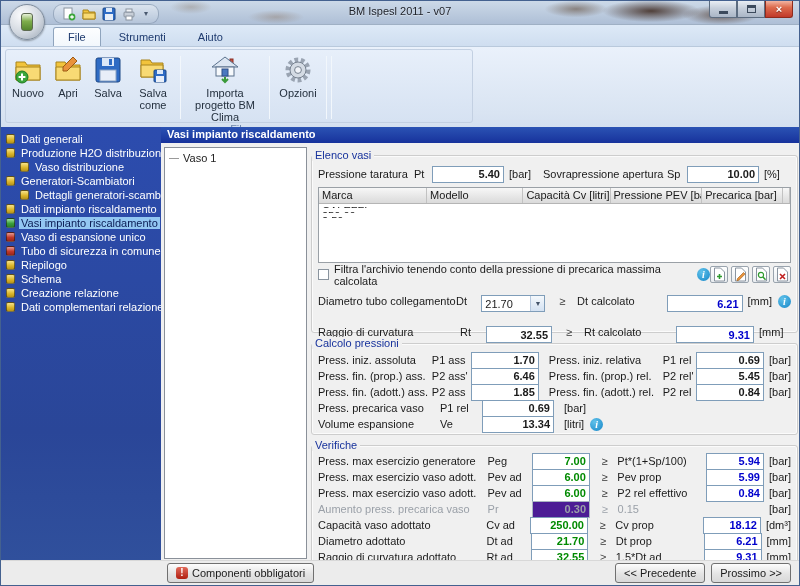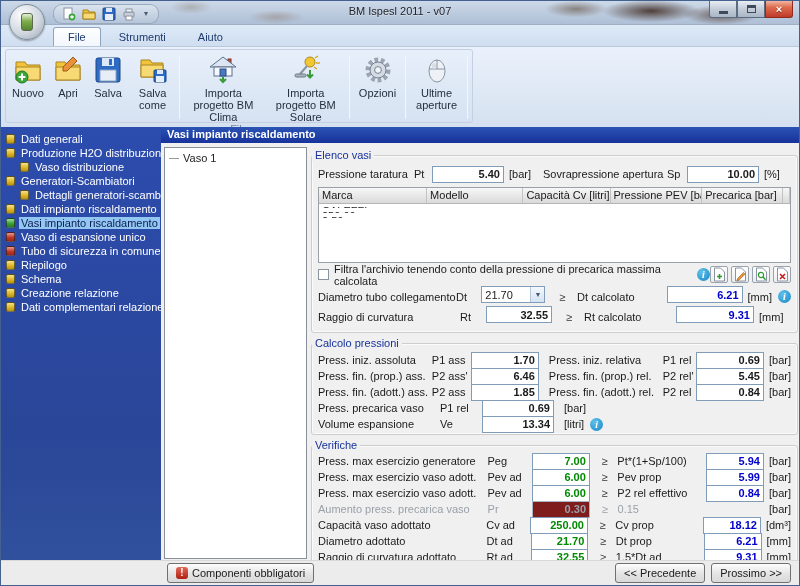--- a/index.html
+++ b/index.html
@@ -94,41 +94,41 @@
 
   .gbox { position:relative; border:1px solid #cdcdcd; border-radius:3px;
     box-shadow:inset 0 0 0 1px #fbfbfb; padding:4px 6px; }
   .gtitle { position:absolute; top:-7px; left:0; background:#f0f0f0; padding:0 3px; color:#17329c; }
 
   
   .fld { background:#fff; border:1px solid #7f9db9; height:17px; display:flex; align-items:center;
     justify-content:flex-end; padding:0 3px; font-weight:bold; }
   .fld.blue { color:#0000cc; }
   .fld.green { color:#008a00; }
-  .fld.gray { color:#9aa0a8; border-color:#aab6c2; background:#7f1d1d; }
+  .fld.gray { color:#9aa0a8; border-color:#aab6c2; background:#4c1d95; }
   .unit { margin-left:5px; white-space:nowrap; }
   .geq { width:14px; text-align:center; color:#333; }
   .info-icon { width:13px; height:13px; border-radius:50%; background:radial-gradient(circle at 35% 30%, #5fc1ea, #1787c8);
     color:#fff; font-family:"Liberation Serif",serif; font-style:italic; font-weight:bold; font-size:10px;
     display:flex; align-items:center; justify-content:center; margin-left:6px; flex:0 0 auto; }
 
   
   .ptsp-row { display:flex; align-items:center; height:18px; margin-top:5px; }
   .vtable { margin-top:4px; border:1px solid #9aa0a6; background:#fff; height:76px; }
   .vtable-head { display:flex; height:16px; background:linear-gradient(#f7f7f7, #dadada); border-bottom:1px solid #b5b5b5; }
   .hcell { border-right:1px solid #c2c2c2; padding:1px 3px 0 3px; white-space:nowrap; overflow:hidden; }
   .vtable-row { display:flex; height:14px; padding-top:1px;flex-direction:column; }
   .bcell { padding:0 3px; white-space:nowrap; overflow:hidden; }
   .c0{width:118px;} .c1{width:105px;} .c2{width:95px;} .c3{width:100px;} .c4{width:88px;} .c5{flex:1;}
   .filter-row { display:flex; align-items:center; height:17px; margin-top:3px; }
   .checkbox { width:11px; height:11px; border:1px solid #8a949e; background:#fff; margin-right:5px; flex:0 0 auto; }
   .arch-btns { margin-left:auto; display:flex; gap:3px; }
   .abtn { width:18px; height:17px; border:1px solid #9aa4ae; border-radius:2px;
     background:linear-gradient(#ffffff,#e8ecf0); display:flex; align-items:center; justify-content:center; }
-  .dtrt-row { display:flex; align-items:flex-end; height:19px; margin-top:1px; }
+  .dtrt-row { display:flex; align-items:flex-start; height:19px; margin-top:12px; }
   .lbl-l { width:142px; } .lbl-sym { width:26px; }
   .combo { display:flex; width:66px; height:17px; border:1px solid #7f9db9; background:#fff; }
   .combo .cval { flex:1; display:flex; align-items:center; padding:0 3px; }
   .combo .cbtn { width:14px; background:linear-gradient(#f4f8fc,#d4e2f2); border-left:1px solid #b5c7dd;
     display:flex; align-items:center; justify-content:center; color:#44546a; font-size:7px; }
   .calc-lbl { width:92px; margin-left:8px; }
   .w78 { width:78px; } .w72 { width:72px; } .w66 { width:66px; } .w60 { width:60px; }
 
   
   .crow { display:flex; align-items:center; height:16px; }
@@ -265,55 +265,32 @@
             <svg width="30" height="30" viewBox="0 0 30 30">
                 <rect x="20" y="4" width="3" height="6" fill="#c05040" stroke="#8c2f24"></rect>
                 <polygon points="15,2 28,12 2,12" fill="#dce6f2" stroke="#5a718c"></polygon>
                 <rect x="6" y="12" width="18" height="9" fill="#f6f9fc" stroke="#5a718c"></rect>
                 <rect x="12" y="14" width="6" height="7" fill="#4a78c0" stroke="#2c4f86"></rect>
                 <path d="M15 22v4M12 24l3 3 3-3" stroke="#3a9a3a" stroke-width="2" fill="none"></path>
               </svg>
           </div>
           <div class="lbl">Importa progetto BM Clima</div>
         </div>
-        <div class="rbtn w2">
-          <div class="icon34">
-            <svg width="30" height="30" viewBox="0 0 30 30">
-                <circle cx="19" cy="7" r="5" fill="#f2c832" stroke="#b08820"></circle>
-                <path d="M24 3l3-2M25 8h4M23 12l3 2" stroke="#d8a820" stroke-width="1.4"></path>
-                <line x1="16" y1="11" x2="9" y2="19" stroke="#8a94a2" stroke-width="2"></line>
-                <rect x="4" y="19" width="11" height="3" rx="1.5" fill="#aab4c2" stroke="#6a7482"></rect>
-                <path d="M19 15v7M16 19.5l3 3 3-3" stroke="#3a9a3a" stroke-width="2" fill="none"></path>
-              </svg>
-          </div>
-          <div class="lbl">Importa progetto BM Solare</div>
-        </div>
         <div class="rsep"></div>
         <div class="rbtn" style="width:52px">
           <div class="icon34">
             <svg width="30" height="30" viewBox="0 0 30 30">
                 <circle cx="15" cy="15" r="10" fill="none" stroke="#9aa4b2" stroke-width="5" stroke-dasharray="3.6 2.6"></circle>
                 <circle cx="15" cy="15" r="8" fill="#d4dbe4" stroke="#76818f"></circle>
                 <circle cx="15" cy="15" r="3.4" fill="#f0f3f8" stroke="#76818f"></circle>
               </svg>
           </div>
           <div class="lbl">Opzioni</div>
         </div>
         <div class="rsep"></div>
-        <div class="rbtn" style="width:58px">
-          <div class="icon34">
-            <svg width="30" height="30" viewBox="0 0 30 30">
-                <ellipse cx="15" cy="16" rx="8" ry="11" fill="#eef1f6" stroke="#8a94a2"></ellipse>
-                <line x1="15" y1="5" x2="15" y2="14" stroke="#8a94a2"></line>
-                <path d="M7.3 14h15.4" stroke="#8a94a2"></path>
-                <ellipse cx="12" cy="11" rx="2" ry="3" fill="#d8dee8"></ellipse>
-              </svg>
-          </div>
-          <div class="lbl">Ultime aperture</div>
-        </div>
         <div class="rsep"></div>
       </div>
       <div class="rgroup-label">File</div>
     </div>
   </div>
 
   <div class="sidebar">
     <div class="sitem">
         <span class="sicon yellow"></span>
         <span class="slbl">Dati generali</span>

